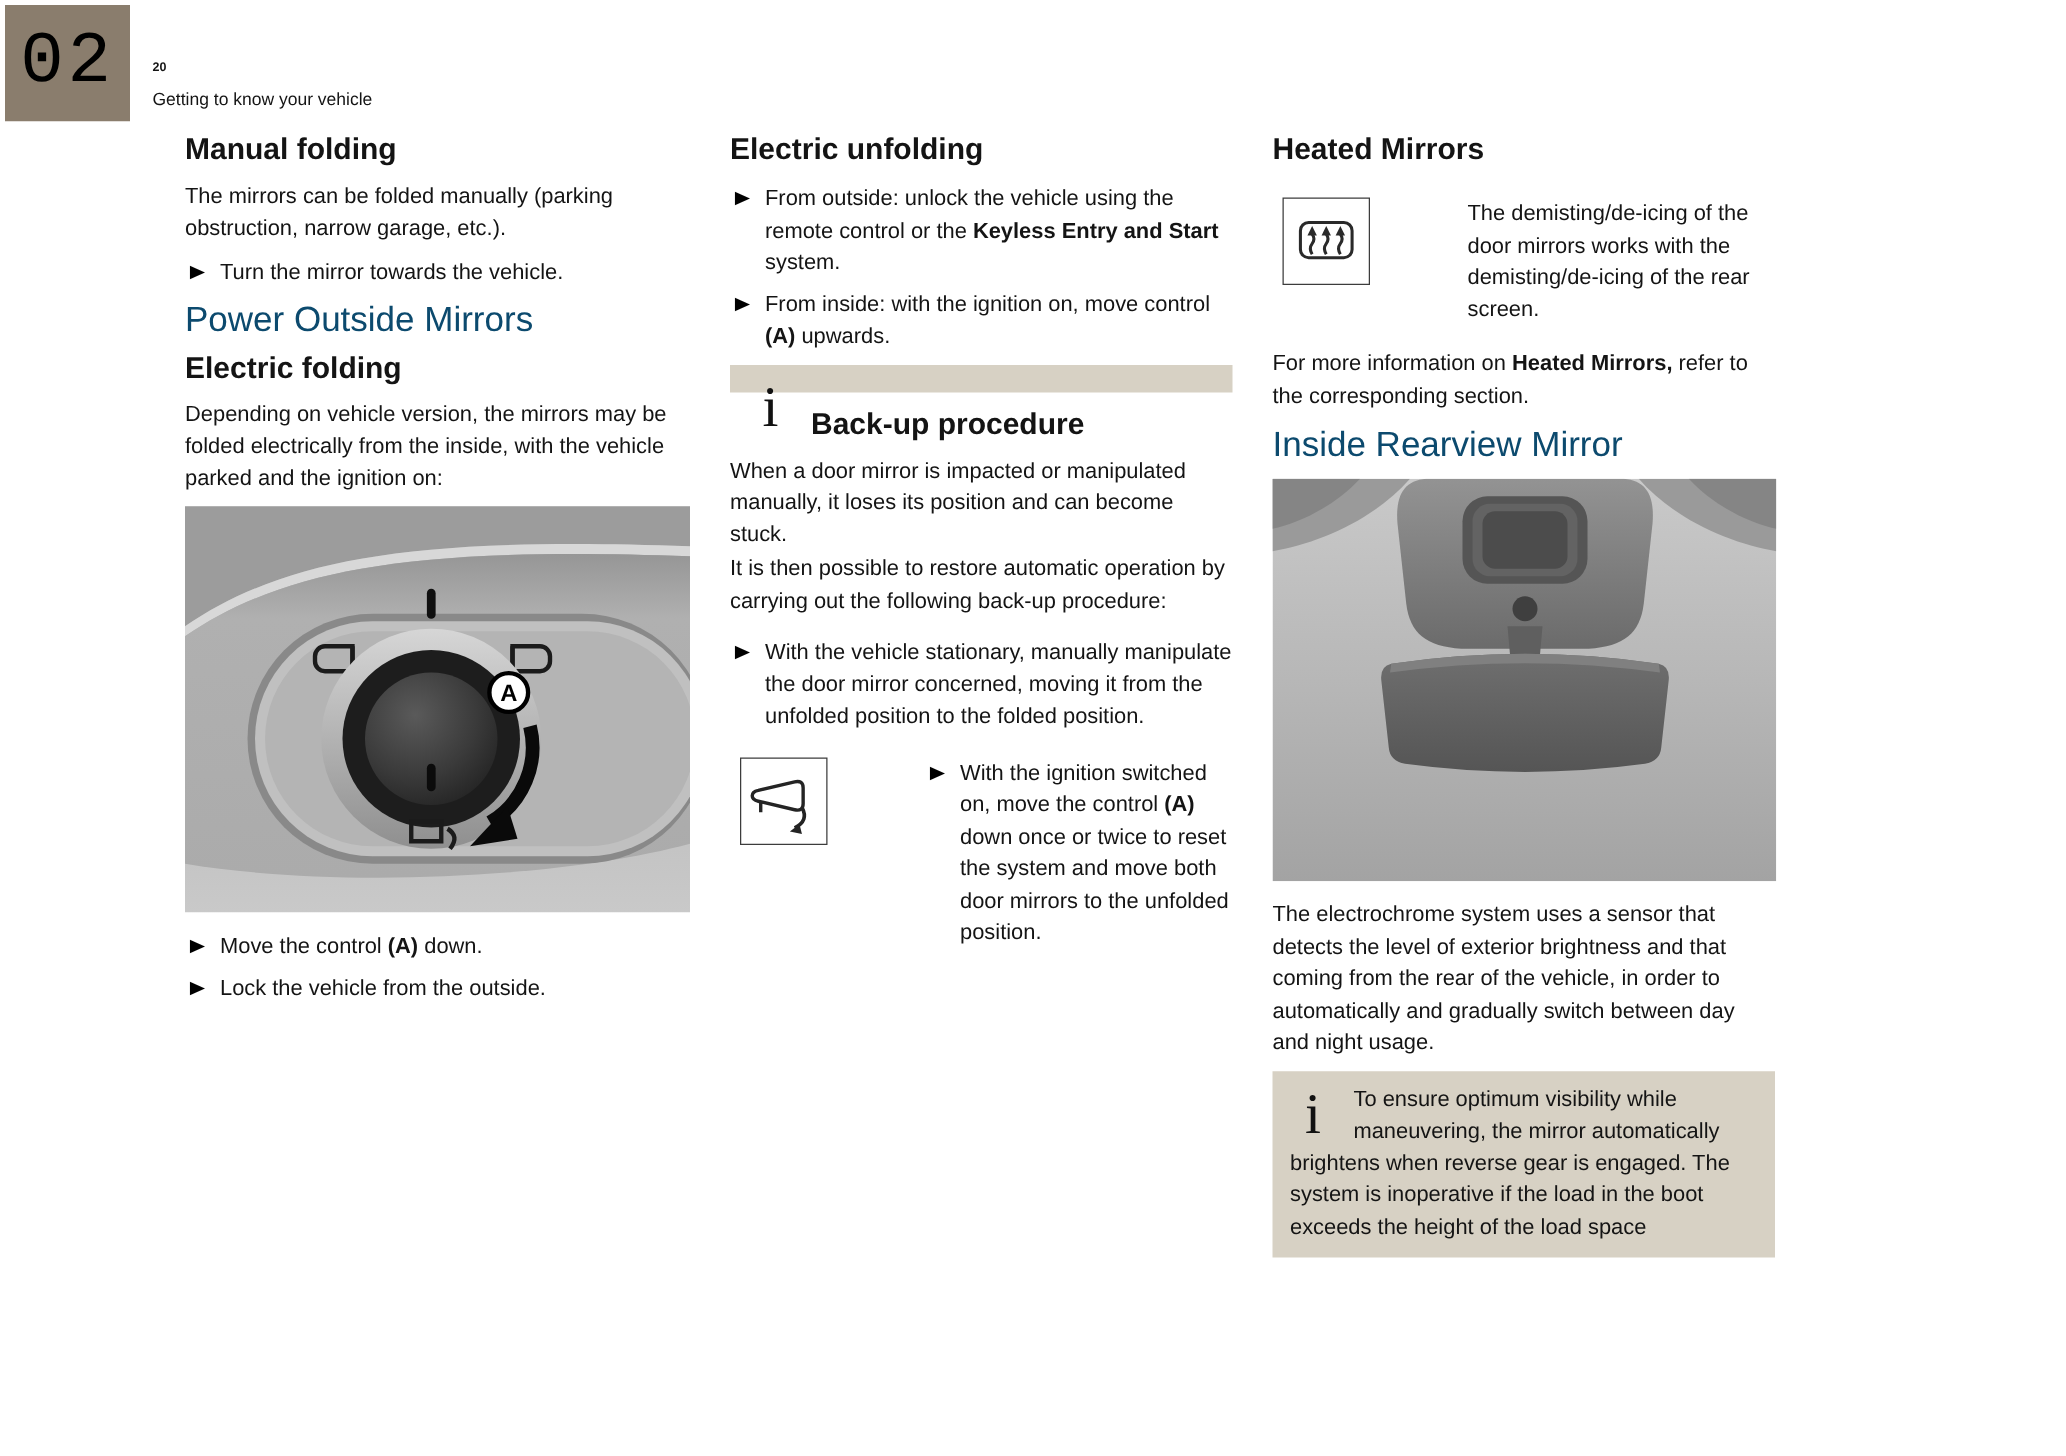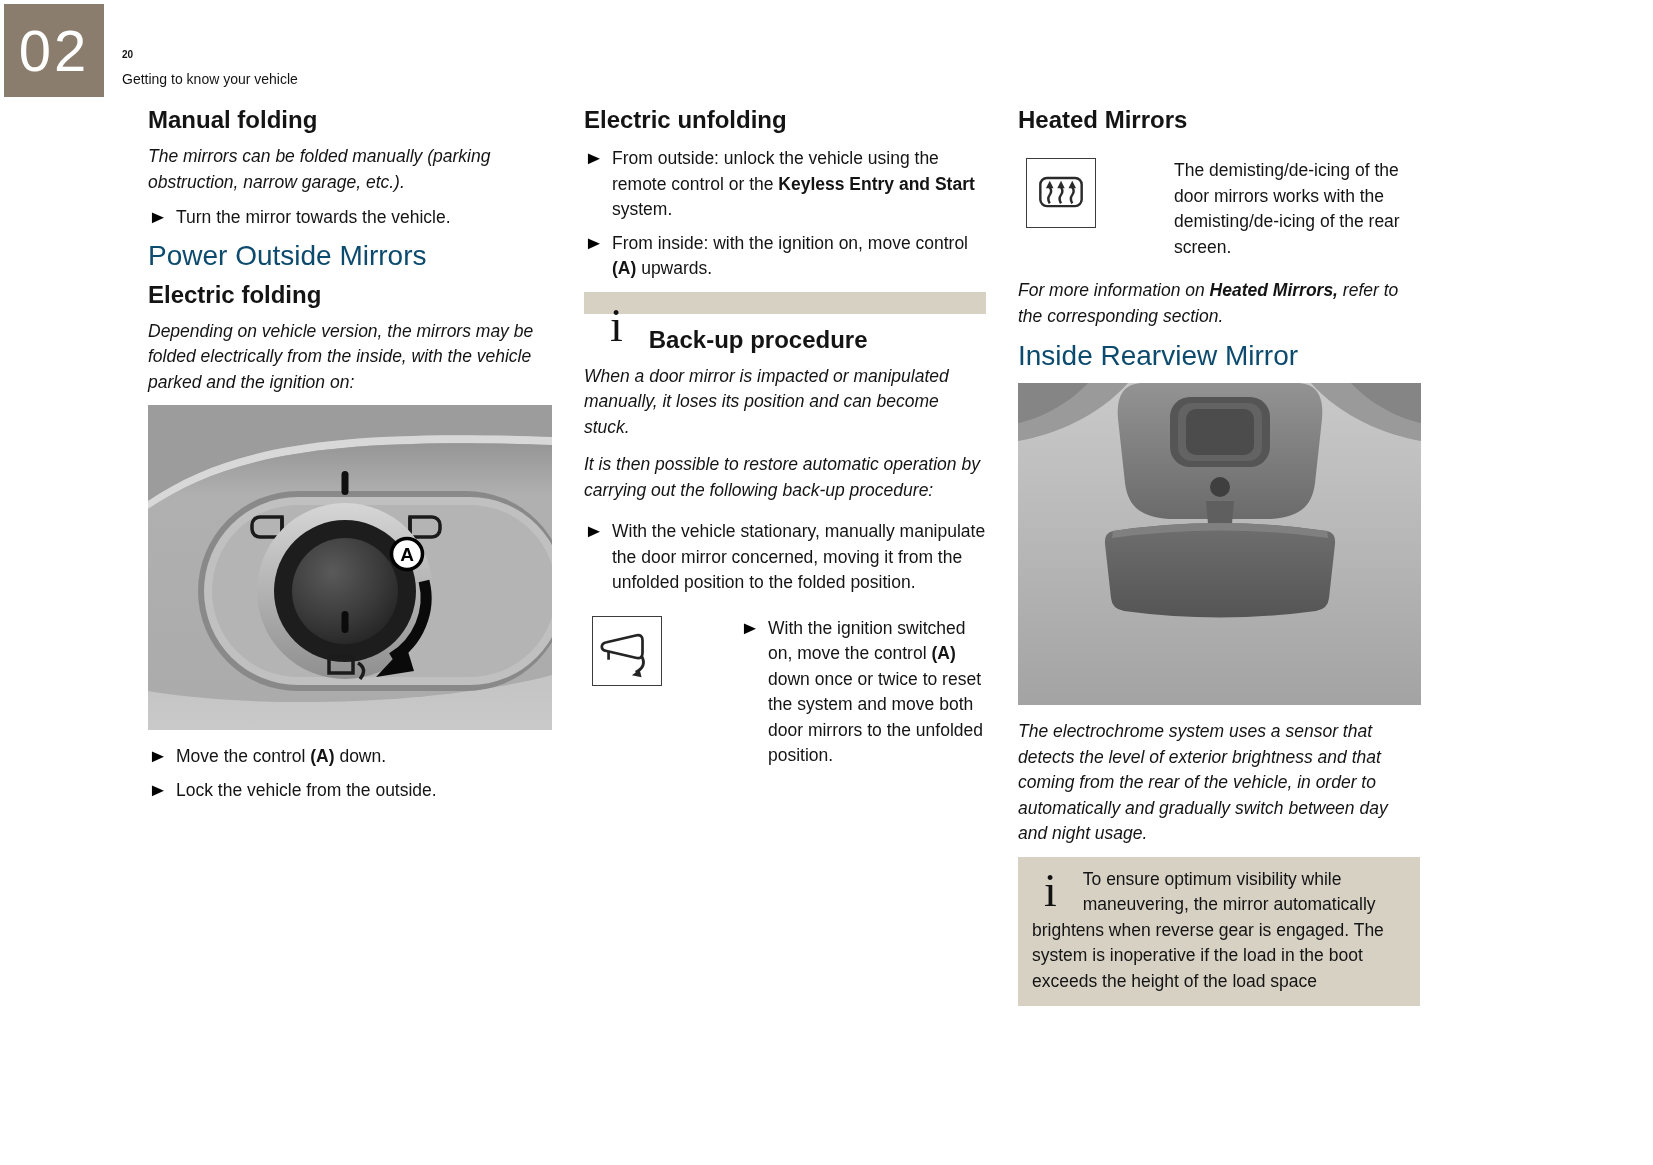--- a/index.html
+++ b/index.html
@@ -11,37 +11,37 @@
     position:relative;
     overflow:hidden;
   }
 
   
   .chapter-badge {
     position:absolute; left:4px; top:4px; width:100px; height:93px;
     background:#8a7d6d; display:flex; align-items:center; justify-content:center;
   }
   .chapter-badge .num {
-    color:#ffffff; font-family:Liberation Sans, sans-serif;
+    color:#000000; font-family:Liberation Mono, monospace;
     font-size:58px; line-height:1; letter-spacing:3px;
   }
   .page-number { position:absolute; left:122px; top:49px; font-size:10px; font-weight:bold; }
   .chapter-title { position:absolute; left:122px; top:71px; font-size:14px; }
 
   
   .col { position:absolute; top:108px; font-size:17.5px; line-height:25.5px; }
   .col-1 { left:148px; width:404px; }
   .col-2 { left:584px; width:402px; }
   .col-3 { left:1018px; width:402px; }
 
   .note-box { background:#d7d1c4; padding:8px 14px 11px 14px; margin-bottom:14px; }
 
   h2 { font-size:28px; font-weight:400; line-height:34px; margin:8px 0 10px; color:#0c4a6e; }
   h3 { font-size:24px; font-weight:bold; line-height:24px; margin:0 0 12px; }
-  p  { margin:12px 0 10px;font-style:italic; }
+  p  { margin:2px 0 10px; }
   p.tight { margin-bottom:0; }
 
   .step { display:flex; margin:4px 0 8px; }
   .tri  {
     flex:none; width:28px; font-size:18px; line-height:25px; color:#000;
     transform:scale(1.12,1.0); transform-origin:left center;
   }
   .step-text { flex:1; }
 
   .figure { margin:0 0 14px; line-height:0; }

